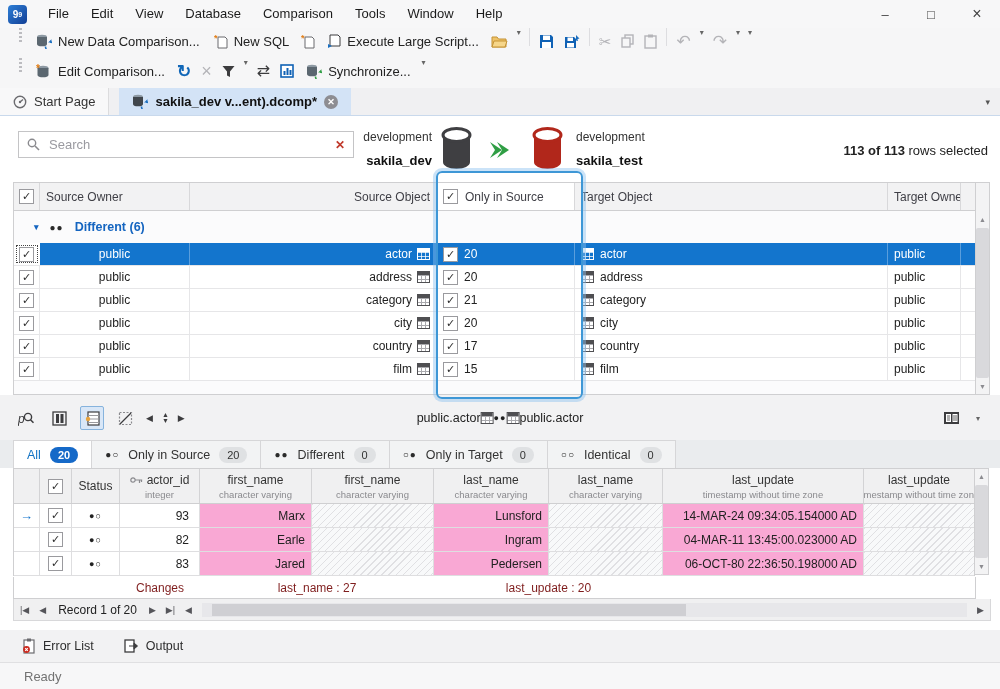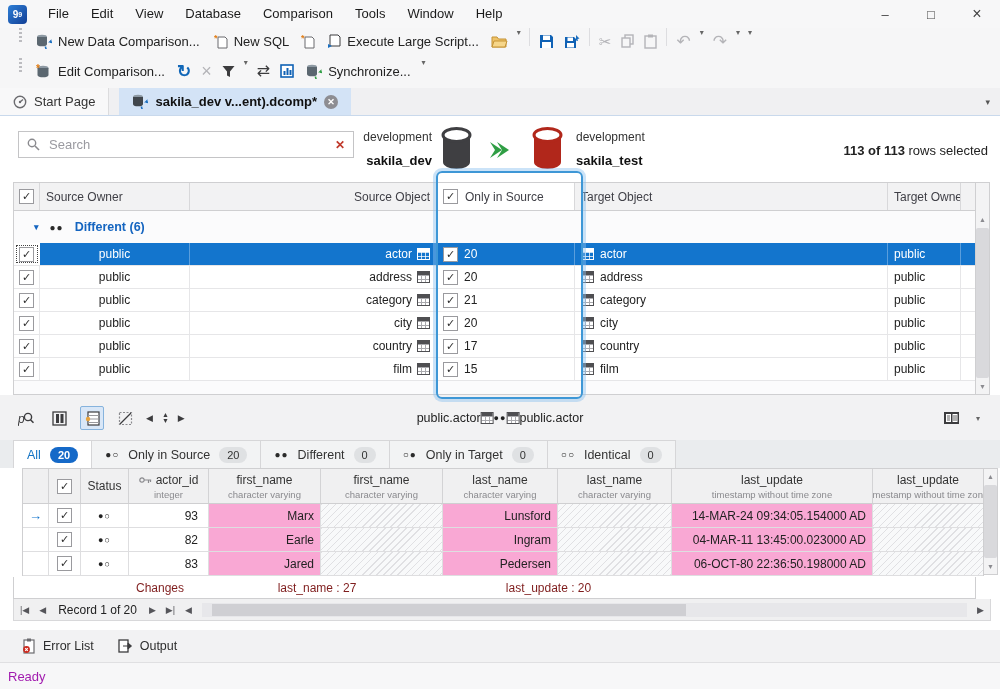--- a/index.html
+++ b/index.html
@@ -97,21 +97,21 @@
 
   
   .ftabs{top:440px;height:28px;background:#eaecee;display:flex;padding-left:14px;box-sizing:border-box}
   .ftab{display:flex;align-items:center;gap:9px;padding:0 13px;background:#f2f3f4;border:1px solid #d6d6d8;border-bottom:none;font-size:12.5px;color:#333;margin-left:-1px;box-sizing:border-box}
   .ftab.active{background:#fff;color:#1273c4;z-index:2}
   .fglyph{font-size:10px;letter-spacing:1px;color:#2b2b2b}
   .badge{padding:1px 8px;border-radius:9px;background:#dfe1e3;font-size:11px;color:#333;line-height:14px}
   .badge.blue{background:#1569c8;color:#fff;font-weight:bold}
 
   
-  .dg-outer{position:absolute;left:22px;top:468px;width:790px;display:flex}
+  .dg-outer{position:absolute;left:13px;top:468px;width:790px;display:flex}
   .dg-main{width:963px;box-sizing:border-box;border:1px solid #cfcfd1;border-bottom:none;background:#fff}
   .dg-cols{display:grid;grid-template-columns:26px 32px 48px 80px 112px 122px 115px 114px 201px 110px}
   .dg-head{height:35px;background:#f0f0f1;border-bottom:1px solid #cfcfd1;box-sizing:border-box}
   .dh{display:flex;flex-direction:column;align-items:center;justify-content:center;border-right:1px solid #d3d3d5;overflow:hidden;white-space:nowrap;padding:0 3px;box-sizing:border-box}
   .dh .nm{font-size:12px;color:#333;display:flex;align-items:center;gap:4px}
   .dh .tp{font-size:9.5px;color:#8a8a8e;margin-top:2px}
   .dg-row{height:24px;border-bottom:1px solid #dedee0;box-sizing:border-box}
   .dc{display:flex;align-items:center;border-right:1px solid #dedee0;overflow:hidden;white-space:nowrap;padding:0 6px;box-sizing:border-box}
   .dc.center{justify-content:center}
   .dc.right{justify-content:flex-end;padding-right:10px}
@@ -124,23 +124,23 @@
   
   .changes{position:absolute;left:13px;top:577px;width:963px;height:22px;box-sizing:border-box;border:1px solid #cfcfd1;border-top:none;background:#fff;display:grid;grid-template-columns:106px 80px 234px 229px 312px;align-items:center}
   .chg{text-align:center;font-size:12px;color:#7f1d1d;overflow:hidden;white-space:nowrap}
   .recnav{position:absolute;left:13px;top:599px;width:978px;height:22px;background:#f0f0f1;border:1px solid #d8d8da;border-top:none;box-sizing:border-box;display:flex;align-items:center;padding:0 4px;gap:6px}
   .rn-btn{font-size:9px;color:#55555a;padding:0 2px}
   .rn-text{font-size:12px;color:#222;margin:0 4px}
   .hscroll{flex:1;height:14px;background:#e7e7ea;position:relative;margin:0 2px}
   .hthumb{position:absolute;left:10px;width:62%;top:1px;bottom:1px;background:#cfcfd3}
 
   
-  .ptabs{top:630px;height:32px;background:#f2f2f3;display:flex;align-items:center;gap:24px;padding-left:22px}
+  .ptabs{top:630px;height:32px;background:#f2f2f3;display:flex;align-items:center;gap:30px;padding-left:22px}
   .ptab{display:flex;align-items:center;gap:7px;font-size:12.5px;color:#2d2d2d}
-  .statusbar{top:662px;height:27px;background:#f7f7f8;border-top:1px solid #e0e0e2;display:flex;align-items:center;padding-left:8px;font-size:13px;color:#a21caf}
+  .statusbar{top:662px;height:27px;background:#f7f7f8;border-top:1px solid #e0e0e2;display:flex;align-items:center;padding-left:24px;font-size:13px;color:#737373}
 </style>
 </head>
 <body>
 
 <div id="app">
 
   <div class="band menubar">
     <div class="logo">9<small style="font-size:7px">9</small></div>
     <span class="menu-item">File</span>
     <span class="menu-item">Edit</span>

